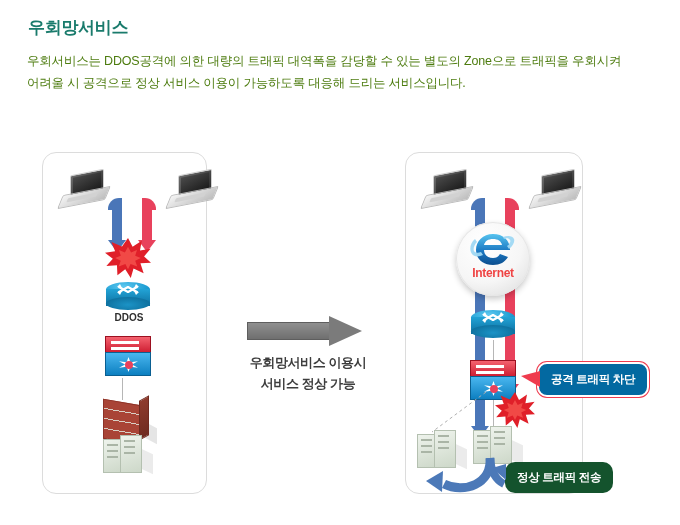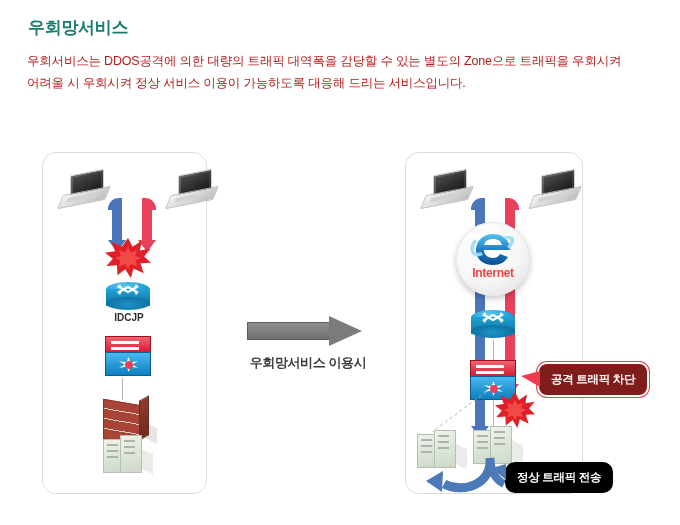--- a/index.html
+++ b/index.html
@@ -16,21 +16,21 @@
   .page-title {
     position: absolute; left: 28px; top: 16px;
     font-size: 17px; font-weight: bold;
     color: #1a7b6c; letter-spacing: -0.3px;
     white-space: nowrap;
   }
   .desc {
     position: absolute; left: 27px; top: 50px;
     width: 620px;
     font-size: 12.5px; line-height: 22px;
-    color: #b91c1c; letter-spacing: -0.2px;
+    color: #4d7c0f; letter-spacing: -0.2px;
   }
   .desc div { white-space: nowrap; }
 
   
   .panel {
     position: absolute;
     border: 1px solid #dcdcdc;
     border-radius: 14px;
     background: #ffffff;
   }
@@ -225,22 +225,22 @@
     line-height: 17px;
     letter-spacing: -0.3px;
     padding: 7px 12px;
     text-align: left;
     white-space: nowrap;
   }
   .callout .tail {
     position:absolute; width:0; height:0;
   }
   .c-blue  { background:#1b96c4; }
-  .c-red   { background:#7f1d1d; border:2px solid #ffffff; box-shadow:0 0 0 1px #ef3b4e; }
-  .c-slate { background:#000000; }
+  .c-red   { background:#0369a1; border:2px solid #ffffff; box-shadow:0 0 0 1px #ef3b4e; }
+  .c-slate { background:#14532d; }
 
   
   .big-arrow { position:absolute; left:247px; top:316px; width:118px; height:30px; }
   .big-arrow .shaft {
     position:absolute; left:0; top:6px; width:84px; height:18px;
     background: linear-gradient(180deg,#8f8f8f,#6f6f6f);
     border:1px solid #5e5e5e;
   }
   .big-arrow .tip {
     position:absolute; left:82px; top:0; width:0; height:0;
@@ -260,21 +260,21 @@
 </style>
 </head>
 <body>
 
 <div id="root">
 
   <div class="page-title">우회망서비스</div>
 
   <div class="desc">
     <div>우회서비스는 DDOS공격에 의한 대량의 트래픽 대역폭을 감당할 수 있는 별도의 Zone으로 트래픽을 우회시켜</div>
-    <div>어려울 시 우회시켜 정상 서비스 이용이 가능하도록 대응해 드리는 서비스입니다.</div>
+    <div>어려울 시 공격으로 정상 서비스 이용이 가능하도록 대응해 드리는 서비스입니다.</div>
   </div>
 
   <div class="panel" id="panel-left"></div>
 
   <div class="laptop node" style="left:60px; top:172px;">
     <div class="screen"></div>
       <div class="base"></div>
   </div>
   <div class="laptop node" style="left:168px; top:172px;">
     <div class="screen"></div>
@@ -307,21 +307,21 @@
           <path d="M31 5 L22 10"></path>
       </g>
       <g fill="#ffffff">
         <polygon points="11,10 16,9 14,13"></polygon>
         <polygon points="33,10 28,9 30,13"></polygon>
         <polygon points="11,5 16,6 14,2"></polygon>
         <polygon points="33,5 28,6 30,2"></polygon>
       </g>
     </svg>
   </div>
-  <div class="router-label" style="left:108px; top:312px; width:42px; text-align:center;">IDCJP</div>
+  <div class="router-label" style="left:108px; top:312px; width:42px; text-align:center;">DDOS</div>
 
   <div class="swtch node" style="left:105px; top:336px;">
     <div class="upper"></div>
     <div class="lower">
         <div class="star"></div>
         <div class="dot"></div>
       </div>
   </div>
 
   <div class="wire v node" style="left:122px; top:378px; height:22px;"></div>
@@ -340,20 +340,21 @@
       <div class="box b2"></div>
   </div>
 
 
   <div class="big-arrow">
     <div class="shaft"></div>
       <div class="tip"></div>
   </div>
   <div class="center-caption">
     <div>우회망서비스 이용시</div>
+    <div>서비스 정상 가능</div>
   </div>
 
   <div class="panel" id="panel-right"></div>
 
   <div class="laptop node" style="left:423px; top:172px;">
     <div class="screen"></div>
       <div class="base"></div>
   </div>
   <div class="laptop node" style="left:531px; top:172px;">
     <div class="screen"></div>

